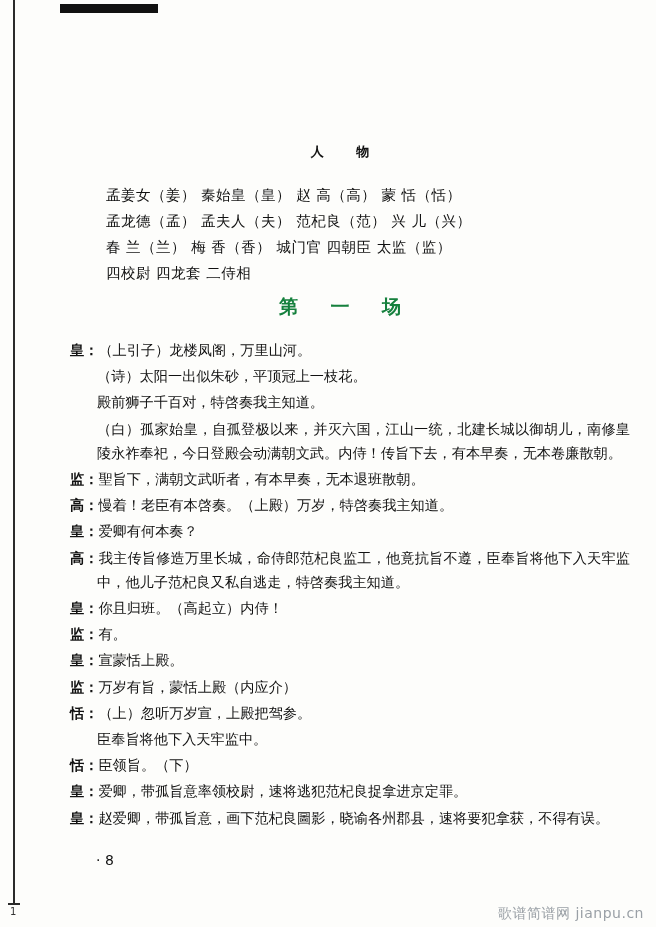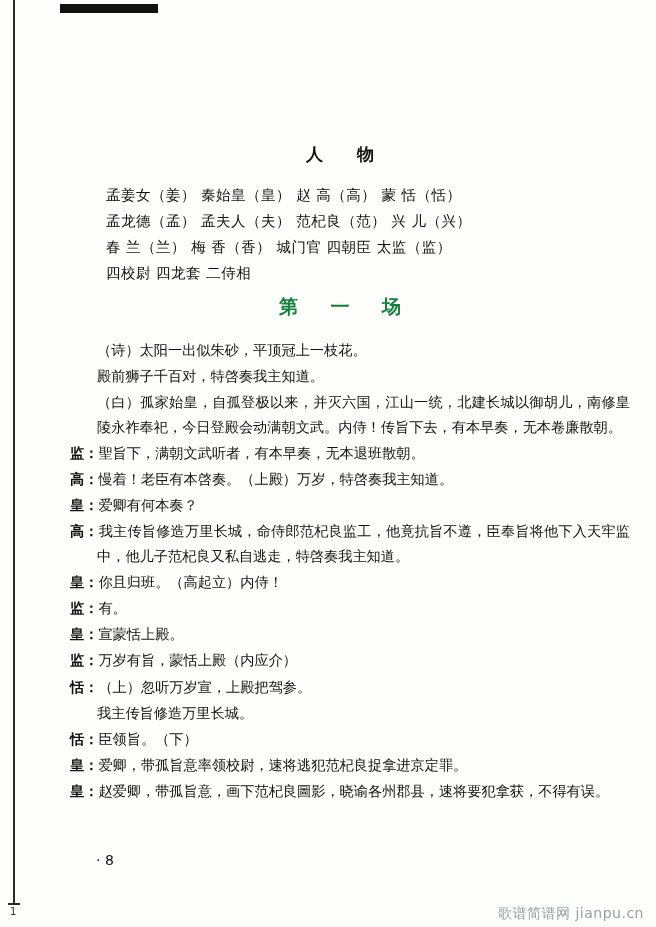--- a/index.html
+++ b/index.html
@@ -58,21 +58,21 @@
   }
 
   h1.section-title {
     margin: 0;
     padding: 0;
     position: absolute;
     top: 143px;
     left: 0;
     width: 600px;
     text-align: center;
-    font-size: 17px;
+    font-size: 13px;
     font-weight: bold;
     letter-spacing: 14px;
     text-indent: 14px;
     color: #111;
   }
 
   .cast-block {
     position: absolute;
     top: 182px;
     left: 66px;
@@ -164,20 +164,23 @@
       <div class="cast-row">孟姜女（姜）  秦始皇（皇）  赵 高（高）  蒙 恬（恬）</div>
       <div class="cast-row">孟龙德（孟）  孟夫人（夫）  范杞良（范）  兴 儿（兴）</div>
       <div class="cast-row">春 兰（兰）  梅 香（香）  城门官  四朝臣  太监（监）</div>
       <div class="cast-row">四校尉  四龙套  二侍相</div>
     </div>
 
     <h2 class="scene-title">第 一 场</h2>
 
     <div class="script">
 
+      <div class="line hang">
+        <span class="speaker">皇：</span><span>（上引子）龙楼凤阁，万里山河。</span>
+      </div>
 
       <div class="line indent">
         <span>（诗）太阳一出似朱砂，平顶冠上一枝花。</span>
       </div>
 
       <div class="line indent">
         <span>殿前狮子千百对，特啓奏我主知道。</span>
       </div>
 
       <div class="line indent">
@@ -214,21 +217,21 @@
 
       <div class="line hang">
         <span class="speaker">监：</span><span>万岁有旨，蒙恬上殿（内应介）</span>
       </div>
 
       <div class="line hang">
         <span class="speaker">恬：</span><span>（上）忽听万岁宣，上殿把驾参。</span>
       </div>
 
       <div class="line indent">
-        <span>我主传旨修造万里长城。</span>
+        <span>臣奉旨将他下入天牢监中。</span>
       </div>
 
       <div class="line hang">
         <span class="speaker">恬：</span><span>臣领旨。（下）</span>
       </div>
 
       <div class="line hang">
         <span class="speaker">皇：</span><span>爱卿，带孤旨意率领校尉，速将逃犯范杞良捉拿进京定罪。</span>
       </div>
 

